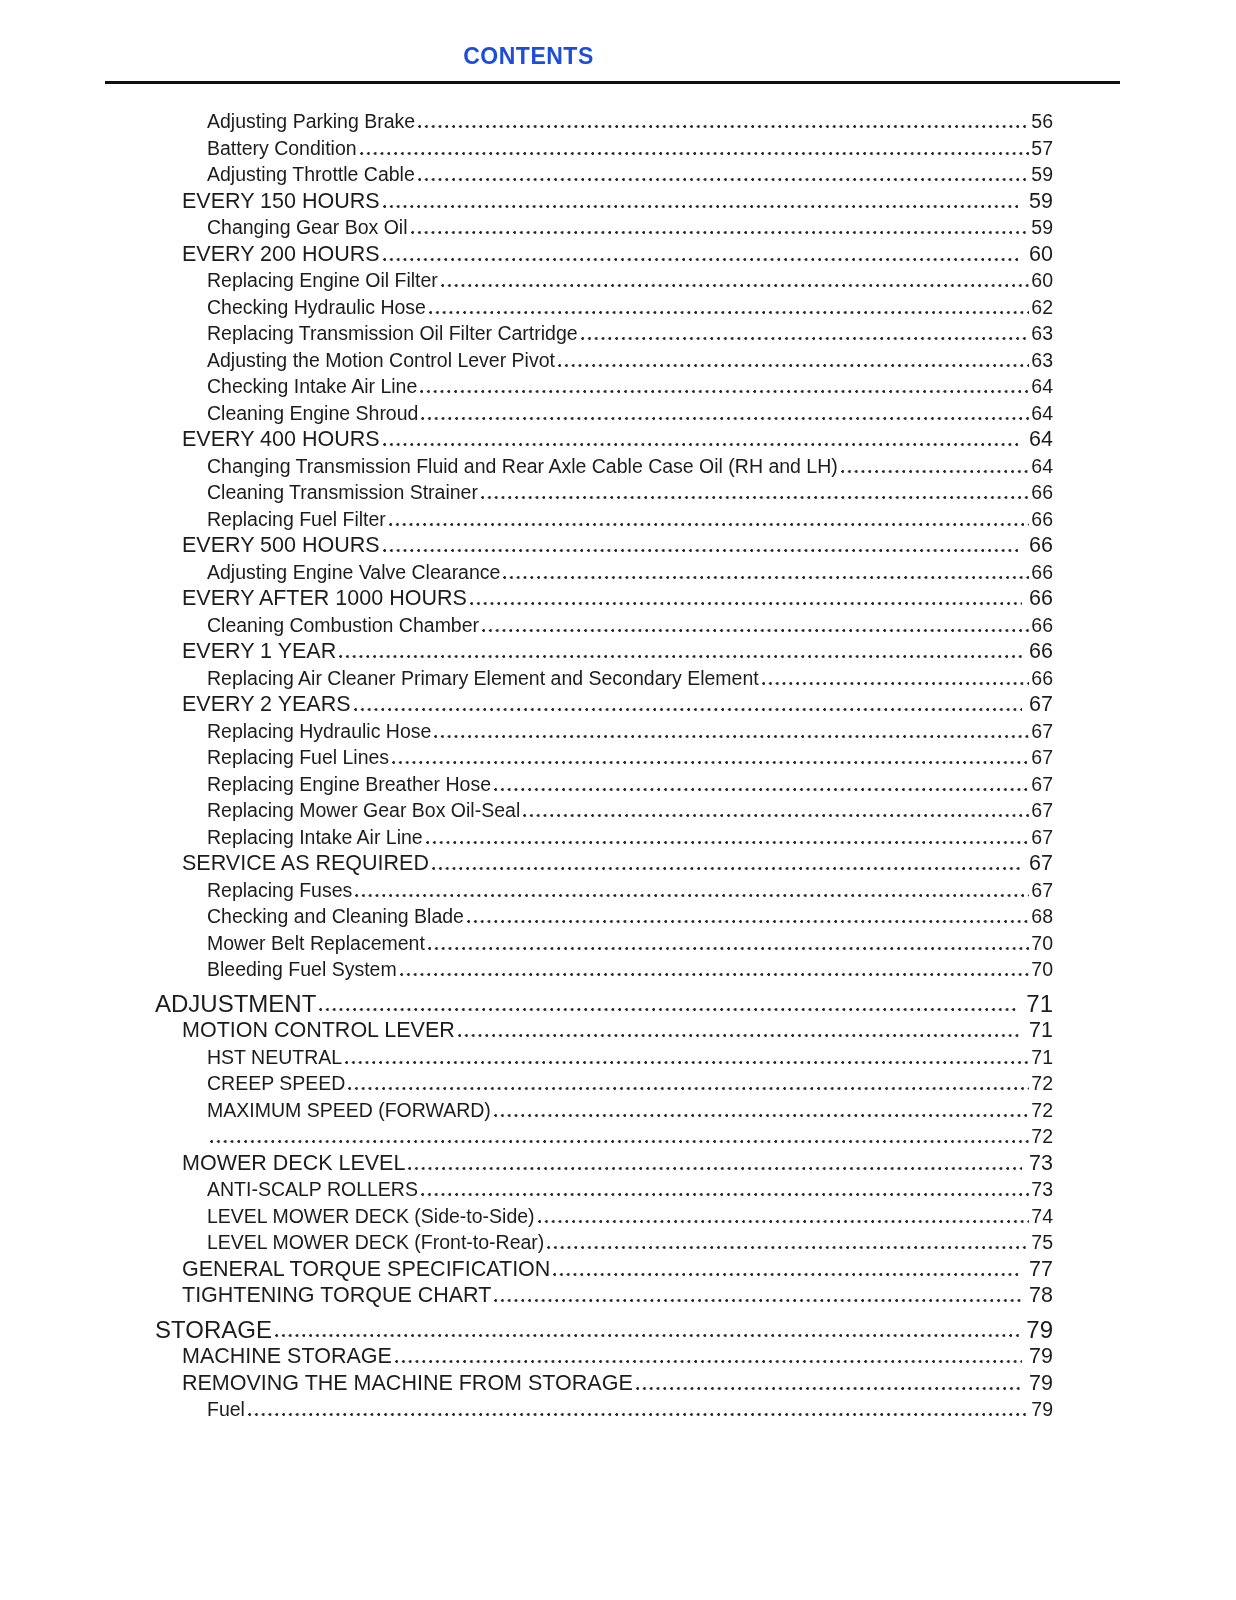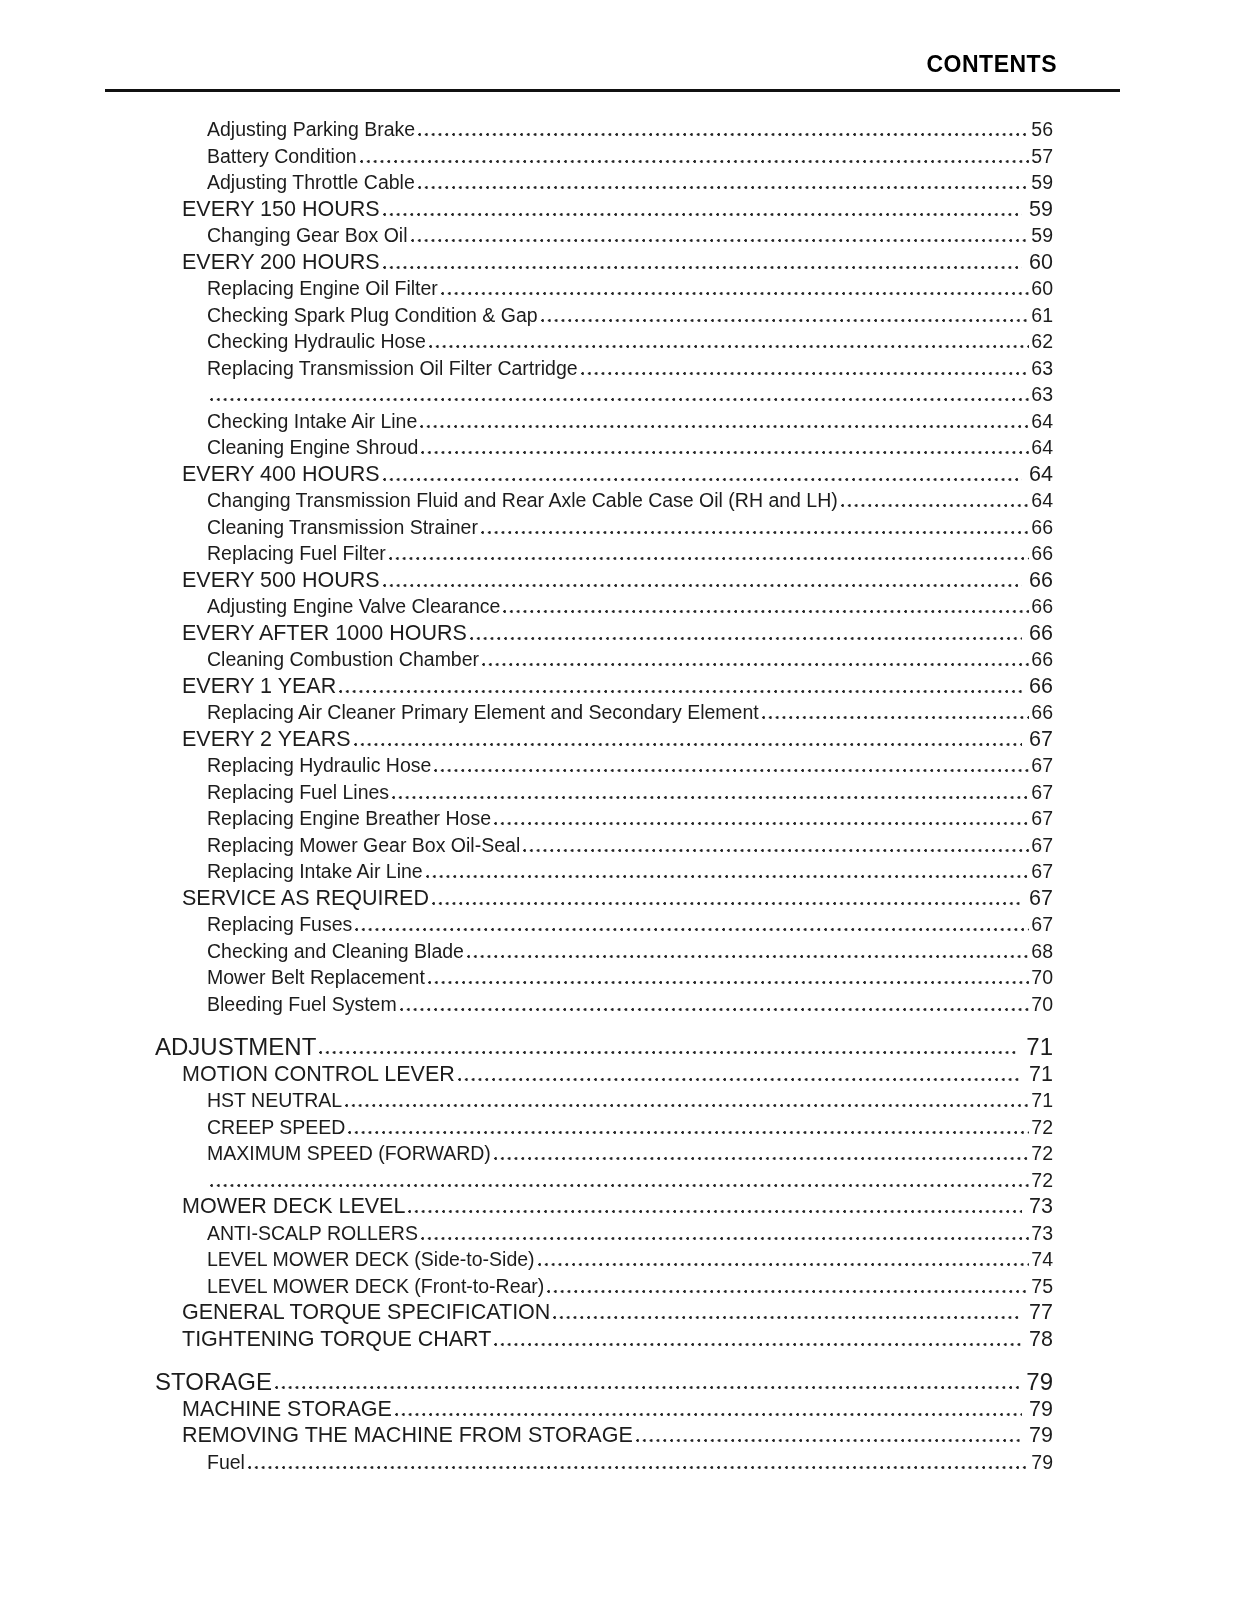--- a/index.html
+++ b/index.html
@@ -13,45 +13,44 @@
     height: 1600px;
     background: #ffffff;
     font-family: "Liberation Sans", "DejaVu Sans", sans-serif;
     color: #1c1c1c;
     overflow: hidden;
   }
   .header {
     padding-top: 44px;
   }
   .header-title {
-    text-align: right;
+    text-align: center;
     margin-right: 179px;
     font-size: 23px;
     font-weight: bold;
     letter-spacing: 0.5px;
-    color: #000000;
+    color: #1d4ed8;
     line-height: 24px;
-    margin-top: 8px;
   }
   .rule {
     margin: 13px 116px 0 105px;
     height: 3px;
     background: #111111;
   }
   .toc {
     margin: 24px 183px 0 155px;
   }
   .toc-row {
     display: flex;
     align-items: baseline;
     line-height: 26.5px;
     white-space: nowrap;
   }
   .toc-row.gap-before {
-    margin-top: 17px;
+    margin-top: 8px;
   }
   .toc-row.level-0 { margin-left: 0;    font-size: 24px;   }
   .toc-row.level-1 { margin-left: 27px; font-size: 21.5px; }
   .toc-row.level-2 { margin-left: 52px; font-size: 19.5px; }
   .toc-label {
     flex: 0 0 auto;
   }
   .toc-dots {
     flex: 1 1 auto;
     align-self: flex-end;
@@ -112,39 +111,35 @@
       <span class="toc-dots"></span>
       <span class="toc-page">60</span>
     </div>
 
     <div class="toc-row level-2">
       <span class="toc-label">Replacing Engine Oil Filter</span>
       <span class="toc-dots"></span>
       <span class="toc-page">60</span>
     </div>
 
-    <div class="toc-row level-2">
-      <span class="toc-label">Checking Spark Plug Condition &amp; Gap</span>
-      <span class="toc-dots"></span>
-      <span class="toc-page">61</span>
-    </div>
 
     <div class="toc-row level-2">
       <span class="toc-label">Checking Hydraulic Hose</span>
       <span class="toc-dots"></span>
       <span class="toc-page">62</span>
     </div>
 
     <div class="toc-row level-2">
       <span class="toc-label">Replacing Transmission Oil Filter Cartridge</span>
       <span class="toc-dots"></span>
       <span class="toc-page">63</span>
     </div>
 
     <div class="toc-row level-2">
+      <span class="toc-label">Adjusting the Motion Control Lever Pivot</span>
       <span class="toc-dots"></span>
       <span class="toc-page">63</span>
     </div>
 
     <div class="toc-row level-2">
       <span class="toc-label">Checking Intake Air Line</span>
       <span class="toc-dots"></span>
       <span class="toc-page">64</span>
     </div>
 

